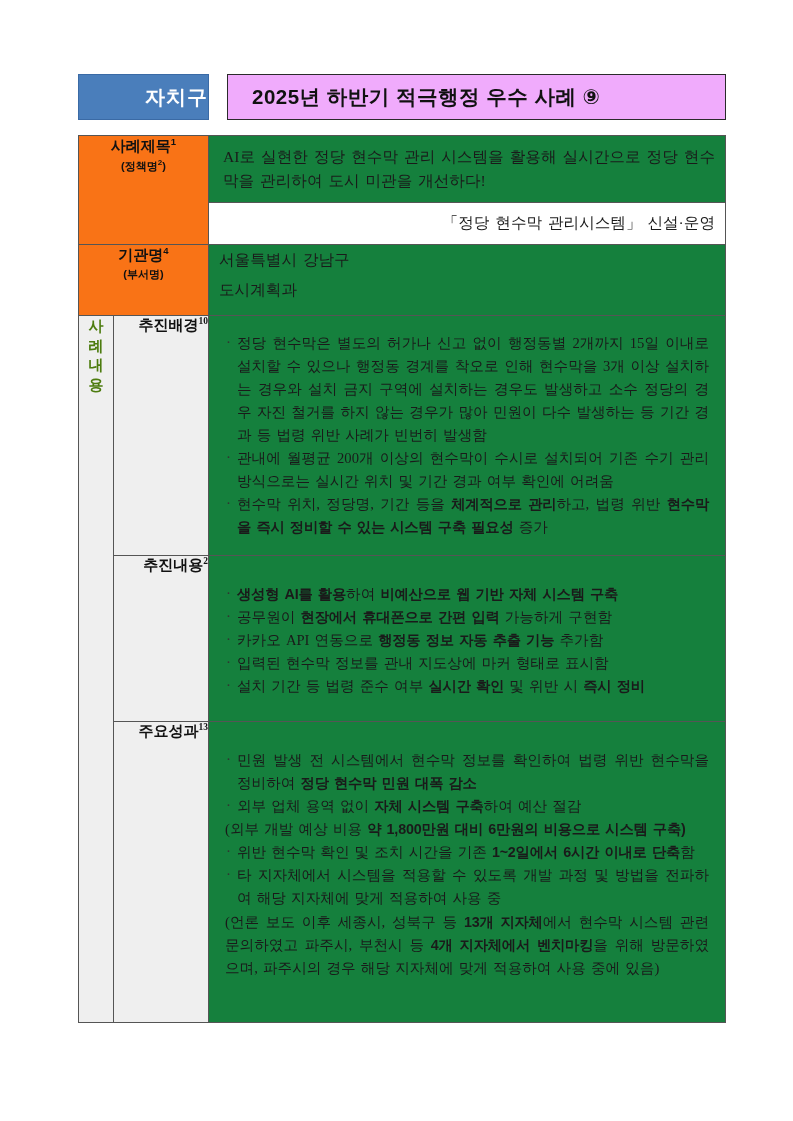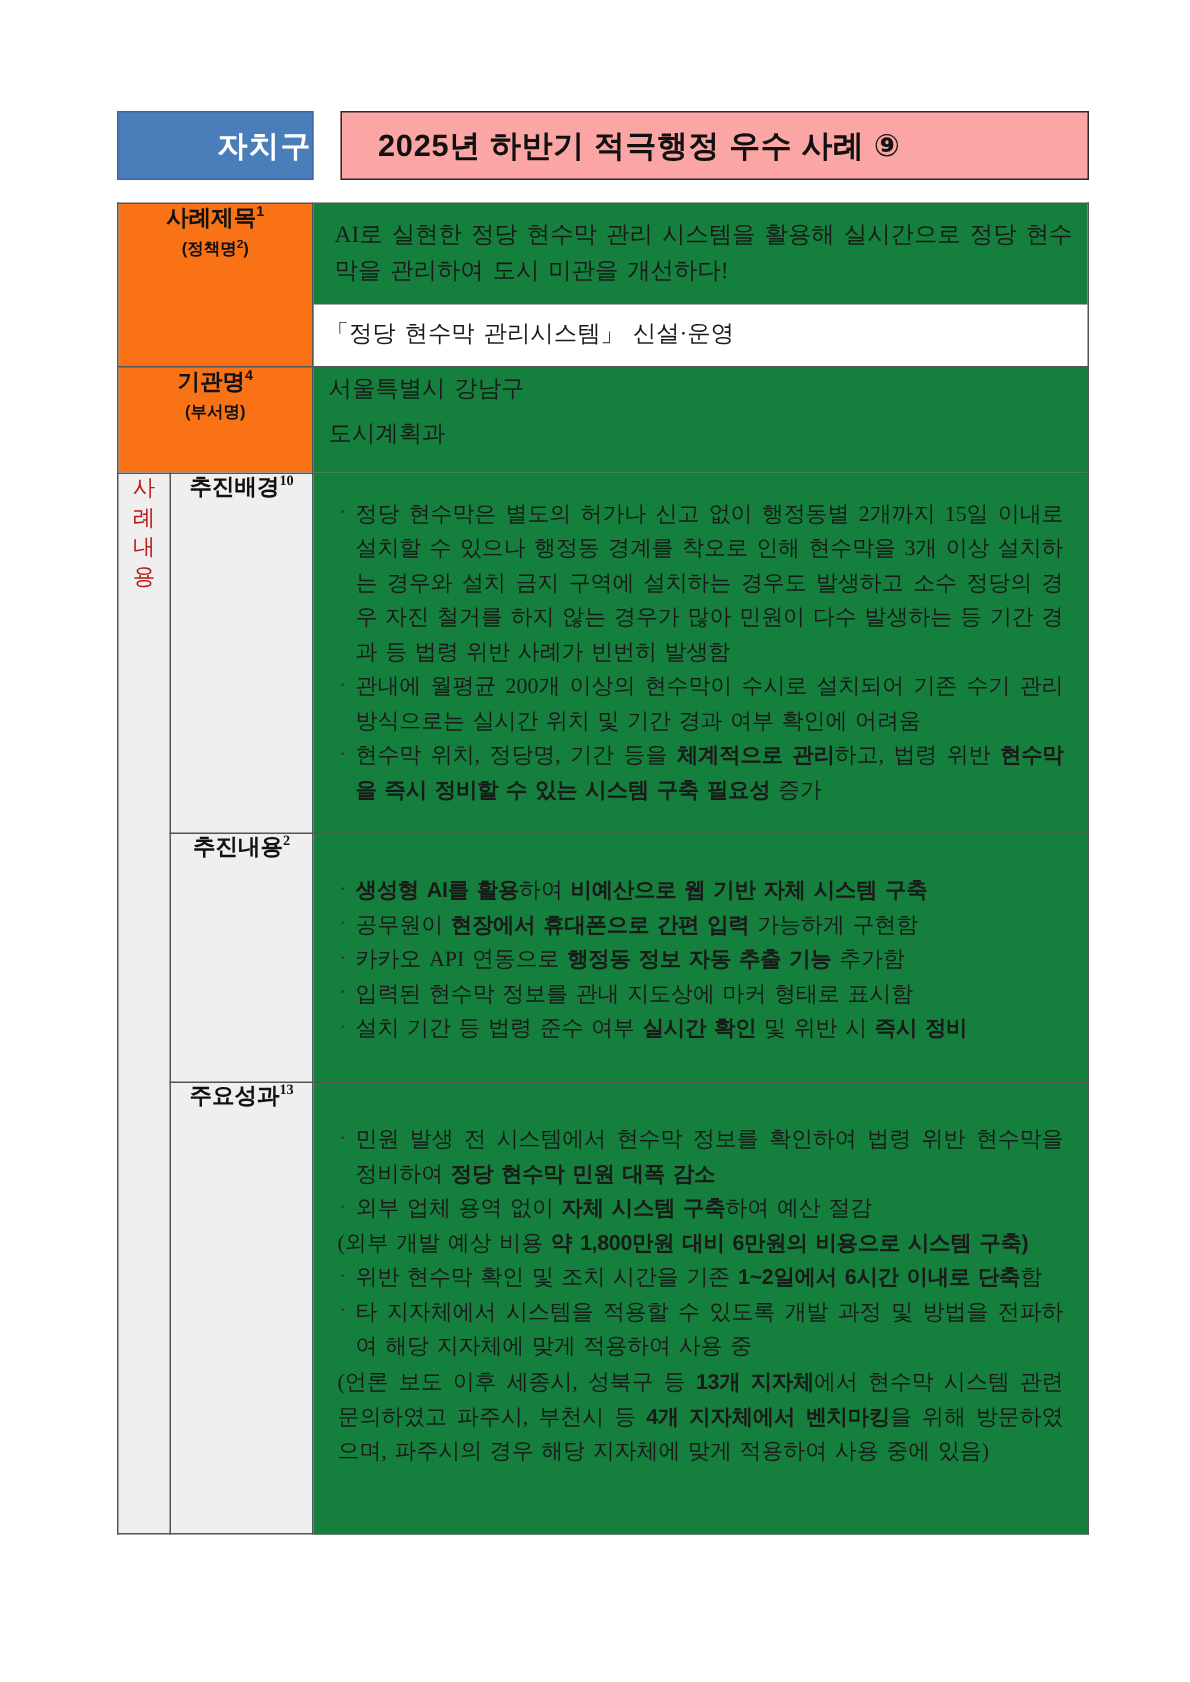--- a/index.html
+++ b/index.html
@@ -47,21 +47,21 @@
     color: #ffffff;
     font-family: "Liberation Sans", "DejaVu Sans", sans-serif;
     font-weight: 700;
     font-size: 20px;
     letter-spacing: 1px;
   }
   .header-spacer { width: 18px; }
   .title-box {
     flex: 1;
     border: 1.5px solid #2b2b2b;
-    background: #fca5a5;
+    background: #f0abfc;
     display: flex;
     align-items: center;
     box-sizing: border-box;
     padding-left: 24px;
   }
   .title-text {
     font-family: "Liberation Sans", "DejaVu Sans", sans-serif;
     font-weight: 700;
     font-size: 20.5px;
     letter-spacing: 0.5px;
@@ -116,34 +116,34 @@
 
   
   .spine-cell {
     background: #efefef;
     width: 35px;
     text-align: center;
     vertical-align: middle;
   }
   .spine-text {
     font-family: "Liberation Sans", "DejaVu Sans", sans-serif;
-    font-weight: 400;
+    font-weight: 700;
     font-size: 15px;
     line-height: 1.32;
-    color: #b91c1c;
+    color: #4d7c0f;
     display: inline-block;
     width: 1em;
     word-break: break-all;
     white-space: normal;
   }
 
   .sub-lbl-cell {
     background: #efefef;
     width: 95px;
-    text-align: center;
+    text-align: right;
     vertical-align: middle;
   }
 
   
   .content-cell {
     background: #15803d;
     padding: 9px 8px 9px 12px;
   }
   .cc-title { padding: 10px 8px 11px 14px; }
   .cc-org   { padding: 10px 8px 11px 14px; }
@@ -232,21 +232,21 @@
 
       <tr>
         <td class="lbl-cell" colspan="2" style="height:92px">
           <span class="lbl-main"><span>사례제목</span><sup>1</sup></span>
           <span class="lbl-sub"><span>(정책명</span><sup>2</sup><span>)</span></span>
         </td>
         <td style="padding:0">
           <div class="content-cell cc-title" style="border:none;padding:9px 10px 10px 14px;">
             <div class="ttl-line">AI로 실현한 정당 현수막 관리 시스템을 활용해 실시간으로 정당 현수막을 관리하여 도시 미관을 개선하다!</div>
           </div>
-          <div class="sep-row" style="padding:8px 10px 9px 8px;">
+          <div class="sep-row" style="padding:8px 10px 9px 28px;text-align:right;">
             <div class="subttl-line">「정당 현수막 관리시스템」 신설·운영</div>
           </div>
         </td>
       </tr>
 
       <tr>
         <td class="lbl-cell" colspan="2" style="height:70px">
           <span class="lbl-main"><span>기관명</span><sup>4</sup></span>
           <span class="lbl-sub">(부서명)</span>
         </td>

